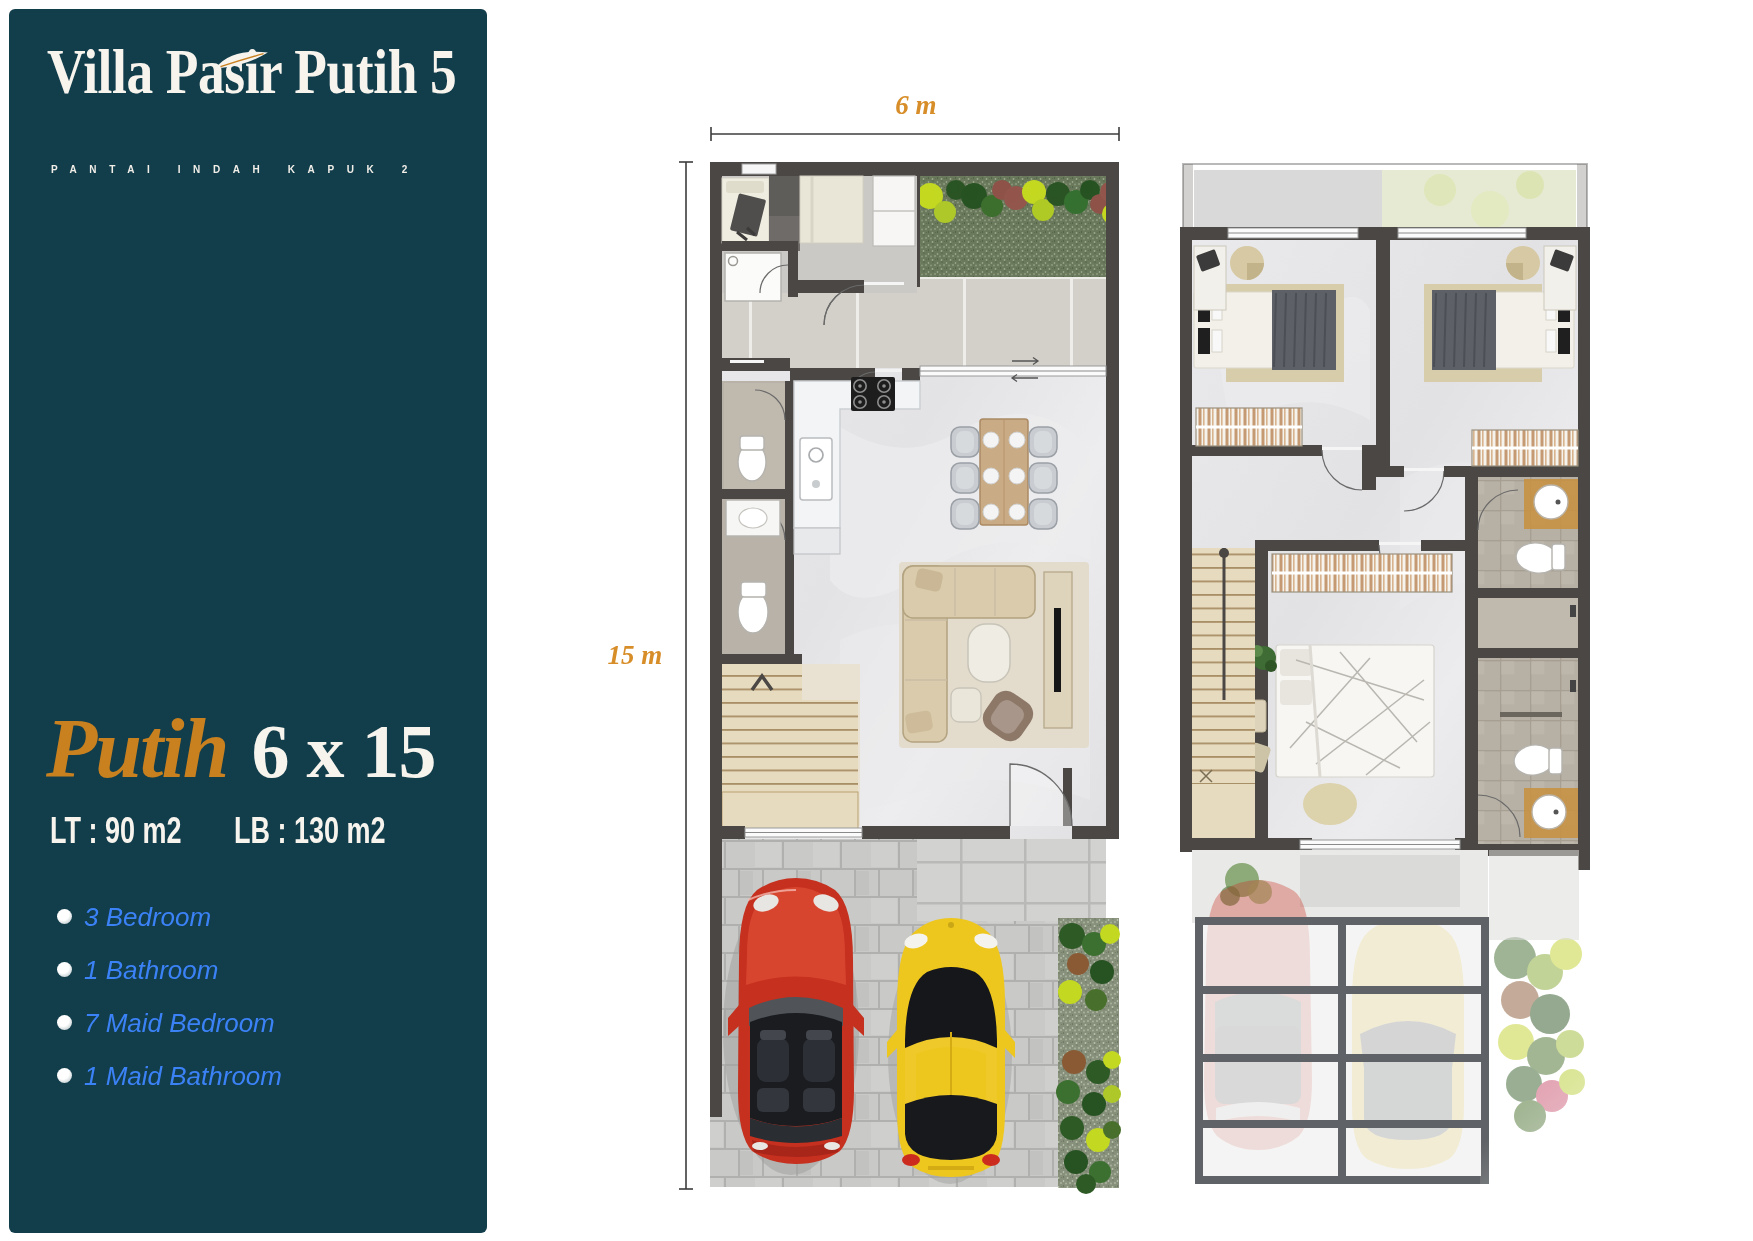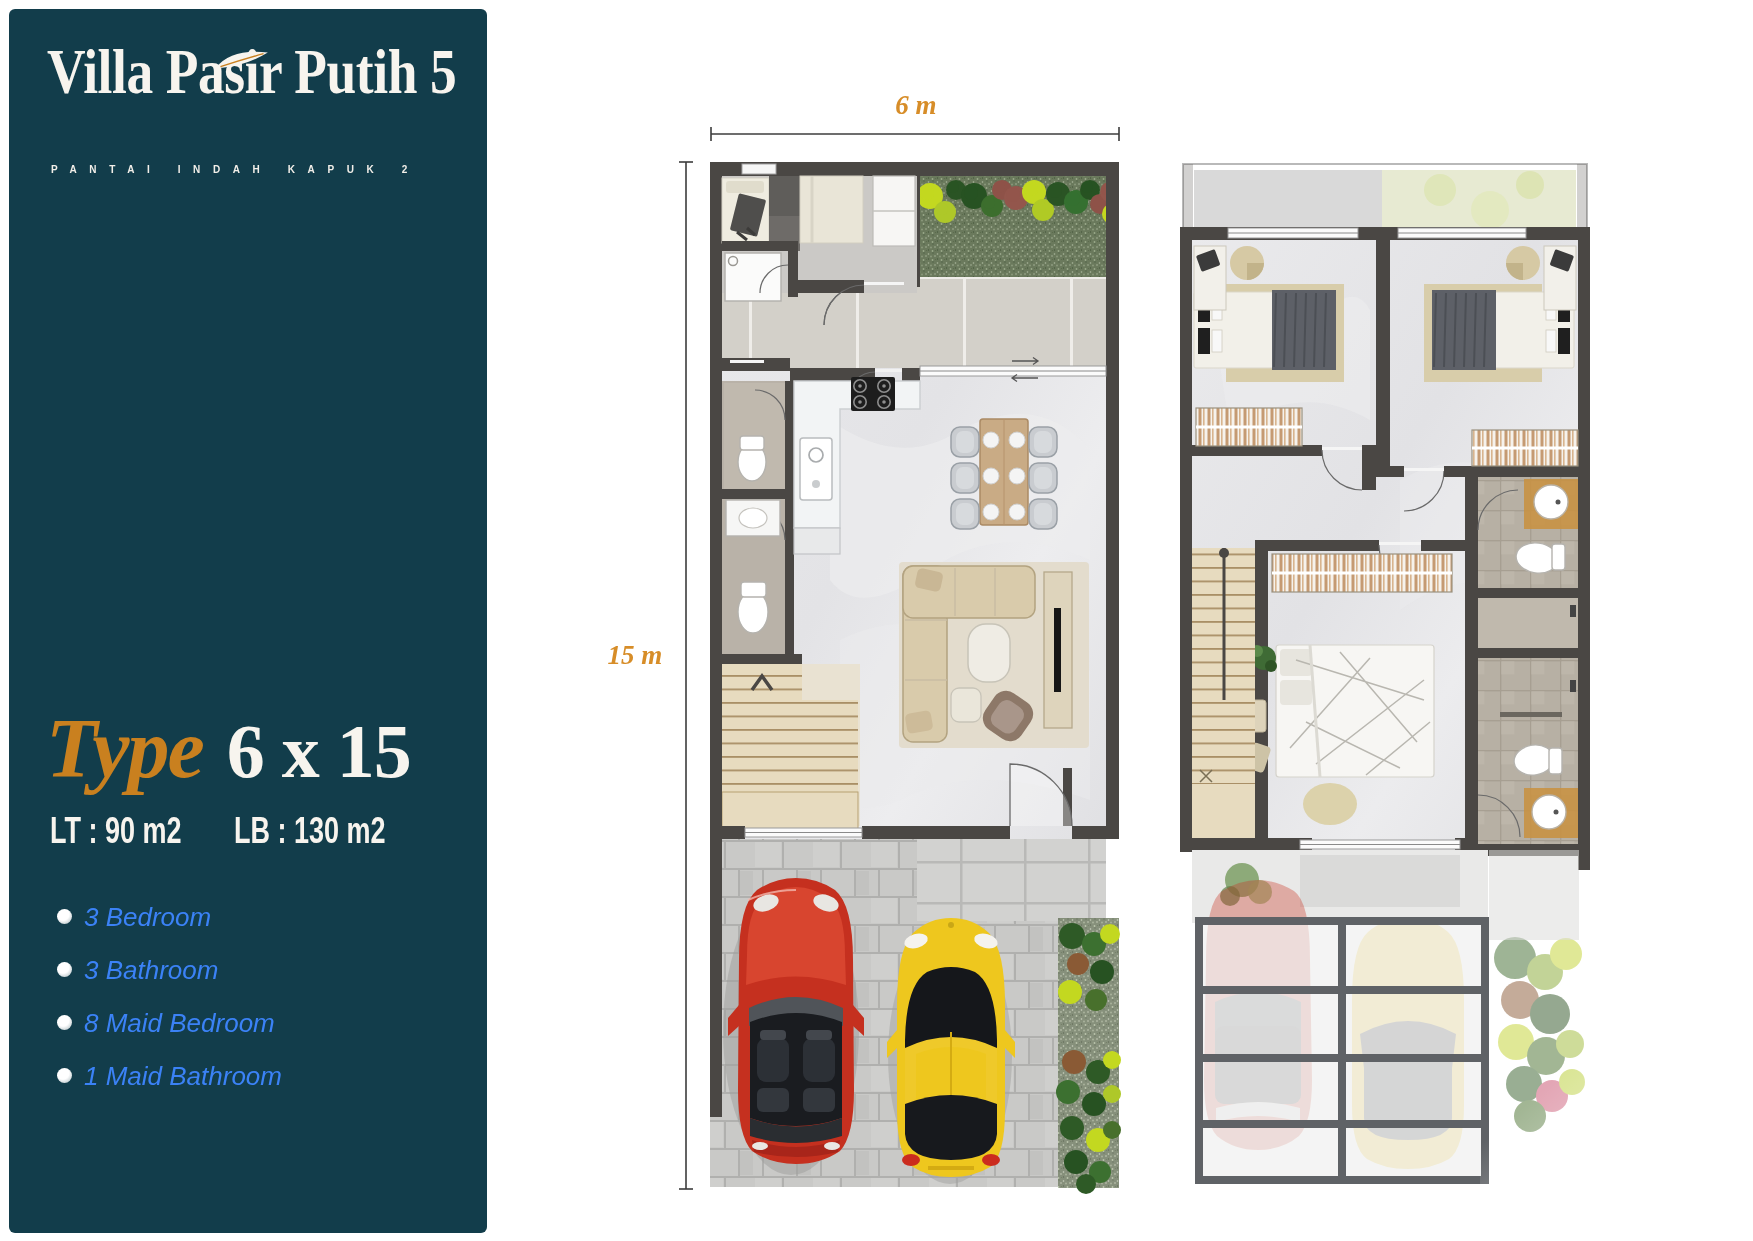--- a/index.html
+++ b/index.html
@@ -27,30 +27,30 @@
 
   <div class="title">Villa Pasir Putih 5</div>
 
   <svg style="position:absolute;left:214px;top:45px" width="56" height="26" viewBox="0 0 52 22">
     <path d="M2 20 Q16 2 50 6 Q30 18 8 20 Z" fill="#f7f4ee"></path>
     <path d="M6 19 Q28 12 46 7" stroke="#c9801f" stroke-width="1.3" fill="none"></path>
   </svg>
 
   <div class="subtitle">PANTAI&nbsp;INDAH&nbsp;KAPUK&nbsp;2</div>
 
-  <div class="type-line"><span class="type-word">Type</span><span class="type-size" style="margin-left:24px">6 x 15</span></div>
+  <div class="type-line"><span class="type-word">Putih</span><span class="type-size" style="margin-left:24px">6 x 15</span></div>
 
   <div class="lt-line">LT : 90 m2&nbsp;&nbsp;&nbsp;&nbsp;&nbsp;&nbsp;&nbsp;LB : 130 m2</div>
 
   <div class="bullet" style="top:909px"></div>
   <div class="feature" style="top:902px">3 Bedroom</div>
   <div class="bullet" style="top:962px"></div>
-  <div class="feature" style="top:955px">3 Bathroom</div>
+  <div class="feature" style="top:955px">1 Bathroom</div>
   <div class="bullet" style="top:1015px"></div>
-  <div class="feature" style="top:1008px">8 Maid Bedroom</div>
+  <div class="feature" style="top:1008px">7 Maid Bedroom</div>
   <div class="bullet" style="top:1068px"></div>
   <div class="feature" style="top:1061px">1 Maid Bathroom</div>
 
   <svg id="plan1" style="position:absolute;left:595px;top:85px" width="545" height="1110" viewBox="595 85 545 1110">
 <defs>
 <pattern id="corrTile" width="107" height="92" patternUnits="userSpaceOnUse">
   <rect width="107" height="92" fill="#d3d0c9"></rect>
   <rect width="107" height="3" fill="#efede9"></rect>
           <rect width="3" height="92" fill="#efede9"></rect>
 </pattern>

